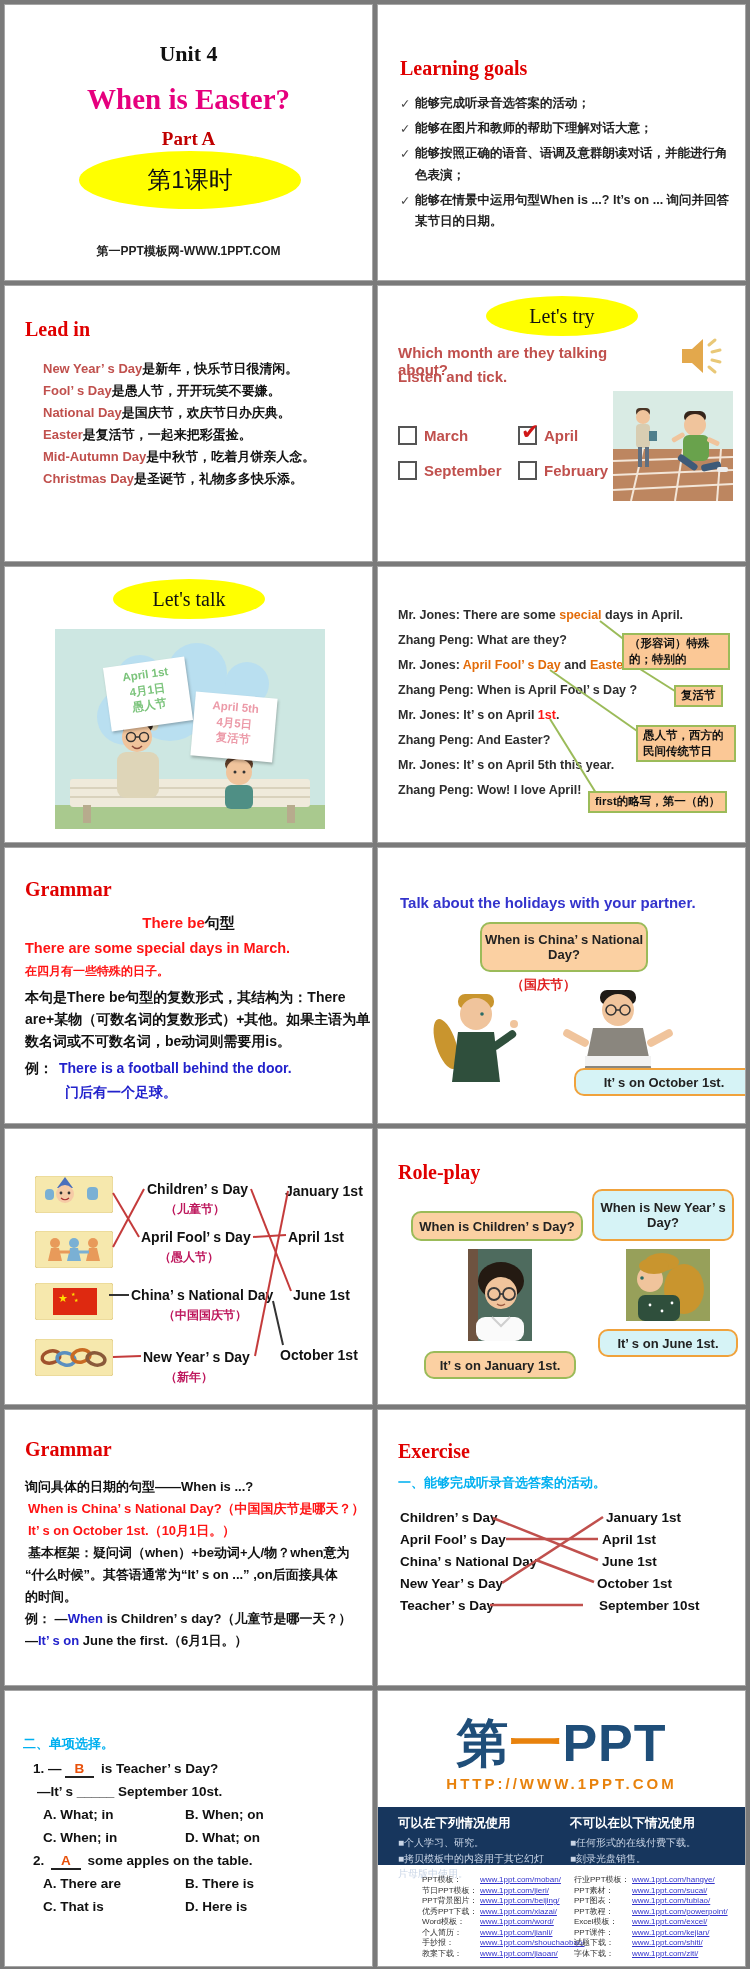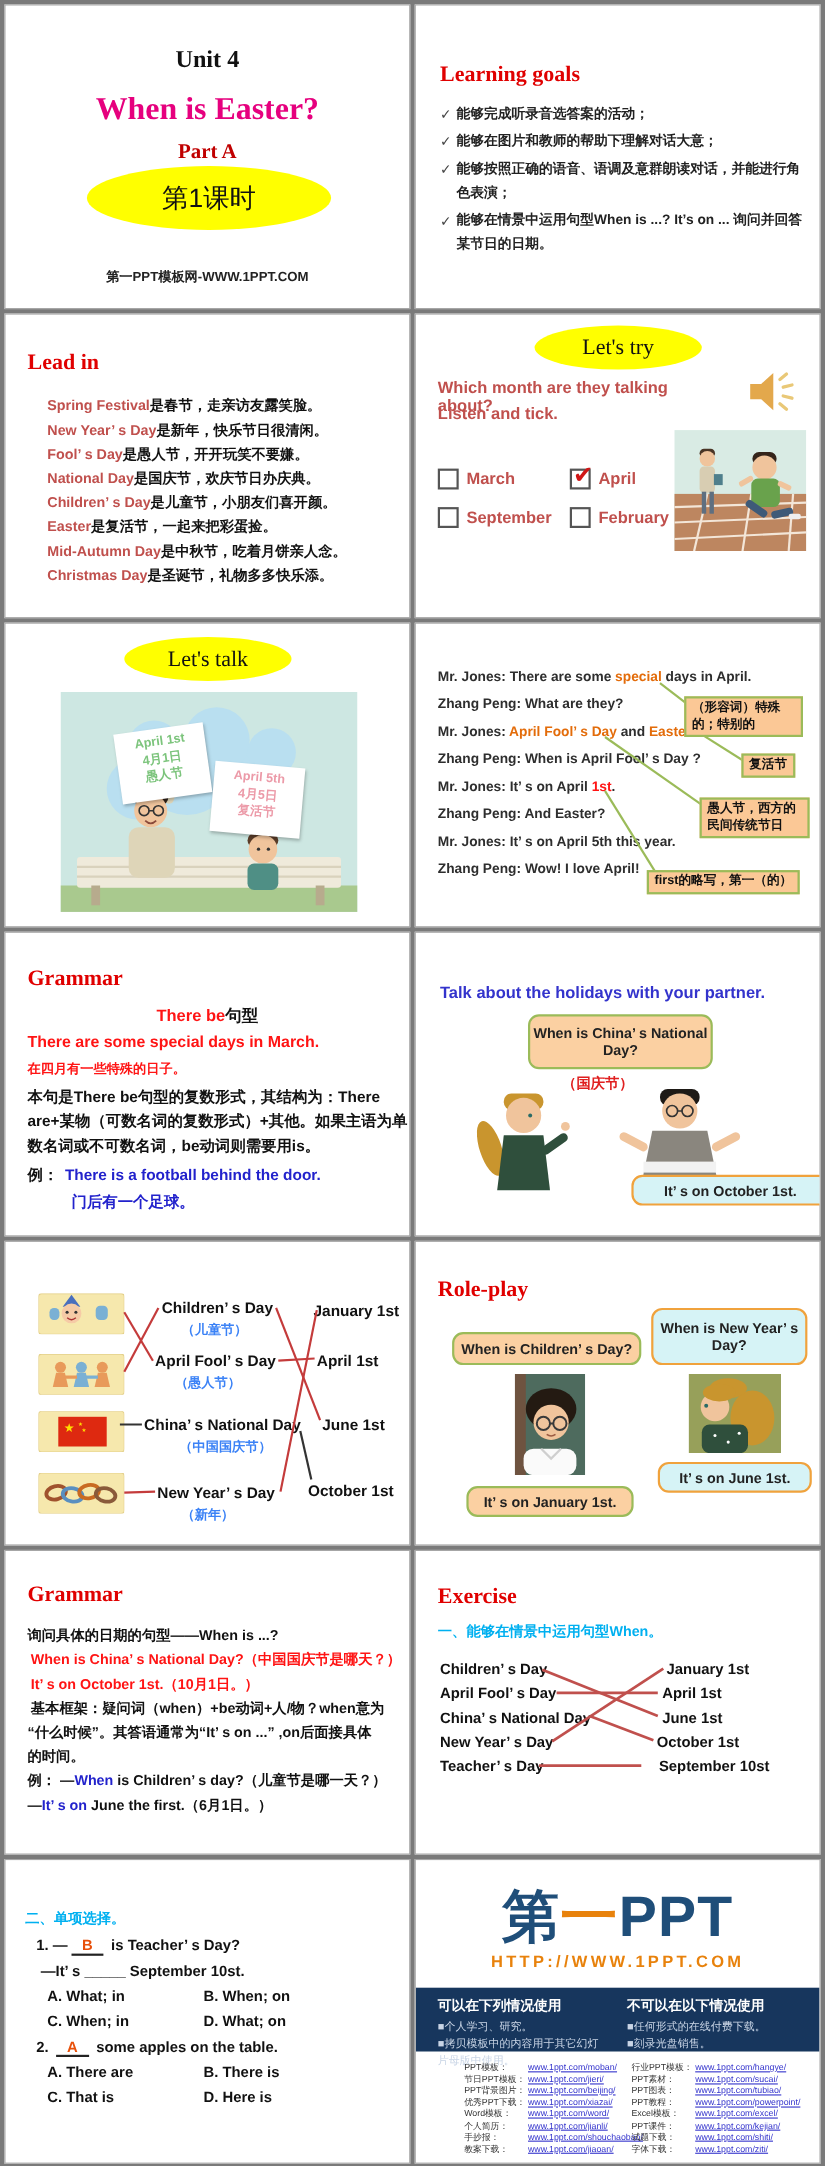--- a/index.html
+++ b/index.html
@@ -41,21 +41,21 @@
   .callout { position:absolute; background:var(--callout-bg,#fbc896); border:2px solid var(--callout-border,#9bbb59); font-size:11.5px; font-weight:bold; color:#111; padding:1px 5px; line-height:1.35; }
   
   .g-line { position:absolute; left:20px; white-space:nowrap; font-weight:bold; }
   .red-t { color:var(--red-hl,#ff0000); }
   .blue-t { color:var(--example-blue,#2222cc); }
   
   .bubO { position:absolute; background:#fbd0a2; border:2px solid var(--callout-border,#9bbb59); border-radius:10px; display:flex; align-items:center; justify-content:center; text-align:center; font-weight:bold; font-size:13px; color:#222; }
   .bubC { position:absolute; background:var(--bubble-cyan,#d6f3f6); border:2px solid var(--bubble-orange-border,#f0a23c); border-radius:10px; display:flex; align-items:center; justify-content:center; text-align:center; font-weight:bold; font-size:13px; color:#222; }
   
   .m-name-en { font-size:14px; font-weight:bold; color:#111; white-space:nowrap; }
-  .m-name-zh { font-size:12px; font-weight:bold; color:#3b82f6; white-space:nowrap; }
+  .m-name-zh { font-size:12px; font-weight:bold; color:#be185d; white-space:nowrap; }
   .m-date { font-size:14px; font-weight:bold; color:#111; white-space:nowrap; }
   .lines-svg { position:absolute; left:0; top:0; pointer-events:none; }
   
   .ex-sub { color:var(--cyan-heading,#00b0f0); font-weight:bold; font-size:13px; }
   .ex-item { font-size:13.5px; font-weight:bold; color:#111; white-space:nowrap; }
   
   .qz-line { position:absolute; font-size:13.5px; font-weight:bold; color:#111; white-space:nowrap; }
   .blank { color:#e8500a; font-weight:bold; border-bottom:2px solid #222; padding:0 10px; margin:0 3px; display:inline-block; line-height:14px; }
   
   .logo-row { position:absolute; top:26px; width:100%; display:flex; justify-content:center; align-items:center; font-weight:bold; font-size:52px; line-height:52px; letter-spacing:1px; }
@@ -89,25 +89,23 @@
       <div class="lg-item"><span class="tick">✓</span><span>能够完成听录音选答案的活动；</span></div>
       <div class="lg-item"><span class="tick">✓</span><span>能够在图片和教师的帮助下理解对话大意；</span></div>
       <div class="lg-item"><span class="tick">✓</span><span>能够按照正确的语音、语调及意群朗读对话，并能进行角色表演；</span></div>
       <div class="lg-item"><span class="tick">✓</span><span>能够在情景中运用句型When is ...? It’s on ... 询问并回答某节日的日期。</span></div>
     </div>
   </div>
 
   <div class="slide" style="left:4px;top:285px">
     <div class="serifh abs" style="left:20px;top:32px">Lead in</div>
     <div class="abs" style="left:38px;top:72px">
-      <div class="li-line"><span class="li-en">Spring Festival</span><span class="li-zh">是春节，走亲访友露笑脸。</span></div>
       <div class="li-line"><span class="li-en">New Year’ s Day</span><span class="li-zh">是新年，快乐节日很清闲。</span></div>
       <div class="li-line"><span class="li-en">Fool’ s Day</span><span class="li-zh">是愚人节，开开玩笑不要嫌。</span></div>
       <div class="li-line"><span class="li-en">National Day</span><span class="li-zh">是国庆节，欢庆节日办庆典。</span></div>
-      <div class="li-line"><span class="li-en">Children’ s Day</span><span class="li-zh">是儿童节，小朋友们喜开颜。</span></div>
       <div class="li-line"><span class="li-en">Easter</span><span class="li-zh">是复活节，一起来把彩蛋捡。</span></div>
       <div class="li-line"><span class="li-en">Mid-Autumn Day</span><span class="li-zh">是中秋节，吃着月饼亲人念。</span></div>
       <div class="li-line"><span class="li-en">Christmas Day</span><span class="li-zh">是圣诞节，礼物多多快乐添。</span></div>
     </div>
   </div>
 
   <div class="slide" style="left:377px;top:285px">
     <div class="badge" style="left:108px;top:10px;width:152px;height:40px;font-size:20px">Let's try</div>
     <div class="try-prompt" style="top:58px">Which month are they talking about?</div>
     <div class="try-prompt" style="top:82px">Listen and tick.</div>
@@ -406,21 +404,21 @@
     <div class="g-line" style="top:200px;font-size:13px;color:#111">
       <span>例： —</span><span class="blue-t">When</span><span> is Children’ s day?（儿童节是哪一天？）</span>
     </div>
     <div class="g-line" style="top:222px;font-size:13px;color:#111">
       <span>—</span><span class="blue-t">It’ s on</span><span> June the first.（6月1日。）</span>
     </div>
   </div>
 
   <div class="slide" style="left:377px;top:1409px">
     <div class="serifh abs" style="left:20px;top:30px">Exercise</div>
-    <div class="ex-sub abs" style="left:20px;top:64px">一、能够在情景中运用句型When。</div>
+    <div class="ex-sub abs" style="left:20px;top:64px">一、能够完成听录音选答案的活动。</div>
     <div class="ex-item abs" style="left:22px;top:100px">Children’ s Day</div>
     <div class="ex-item abs" style="left:22px;top:122px">April Fool’ s Day</div>
     <div class="ex-item abs" style="left:22px;top:144px">China’ s National Day</div>
     <div class="ex-item abs" style="left:22px;top:166px">New Year’ s Day</div>
     <div class="ex-item abs" style="left:22px;top:188px">Teacher’ s Day</div>
     <div class="ex-item abs" style="left:228px;top:100px">January 1st</div>
     <div class="ex-item abs" style="left:224px;top:122px">April 1st</div>
     <div class="ex-item abs" style="left:224px;top:144px">June 1st</div>
     <div class="ex-item abs" style="left:219px;top:166px">October 1st</div>
     <div class="ex-item abs" style="left:221px;top:188px">September 10st</div>

